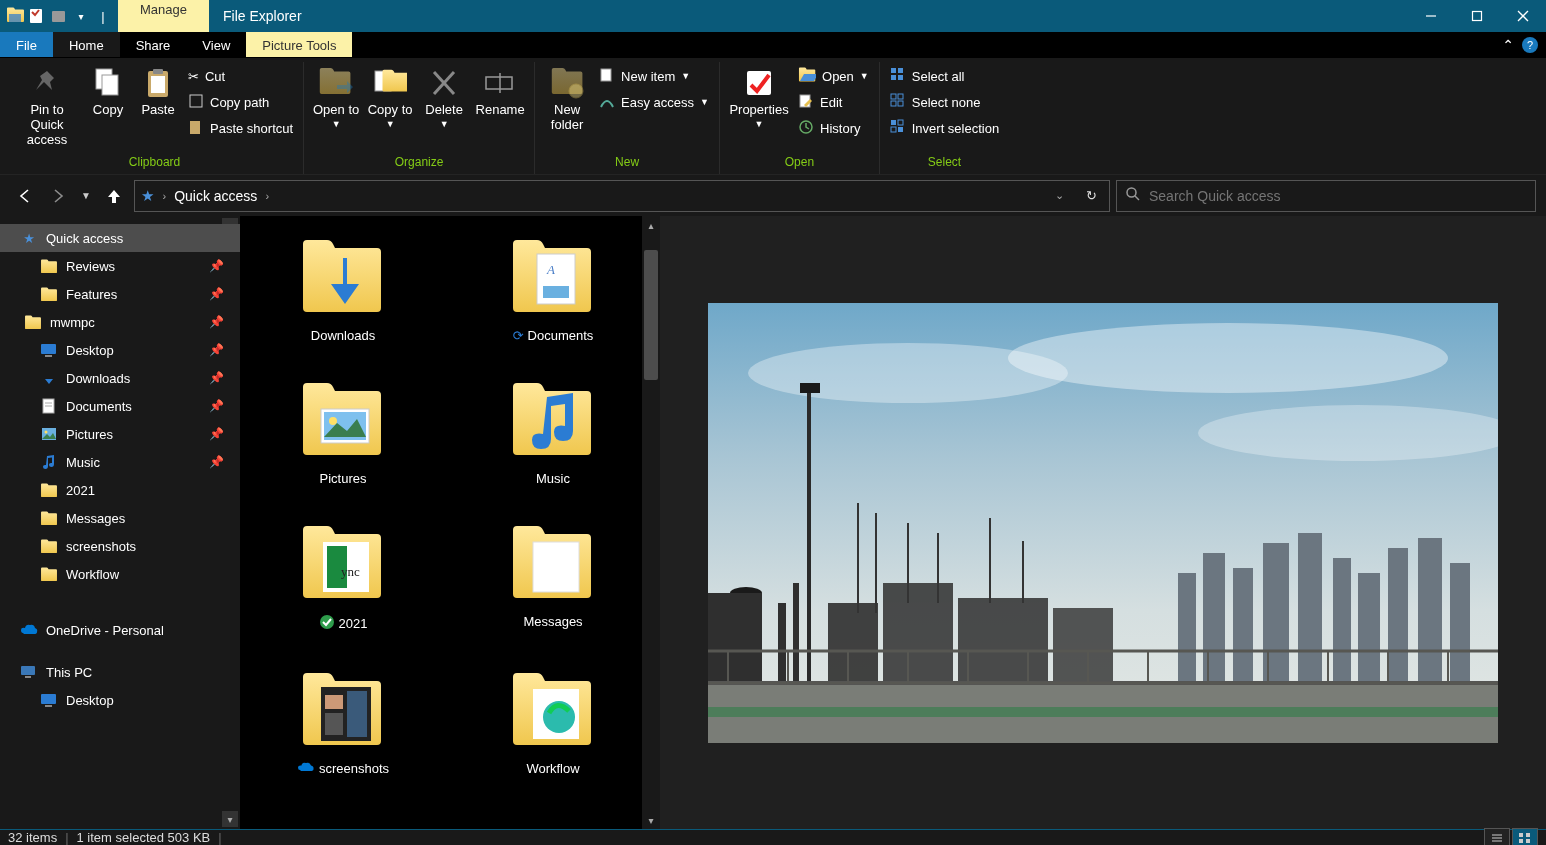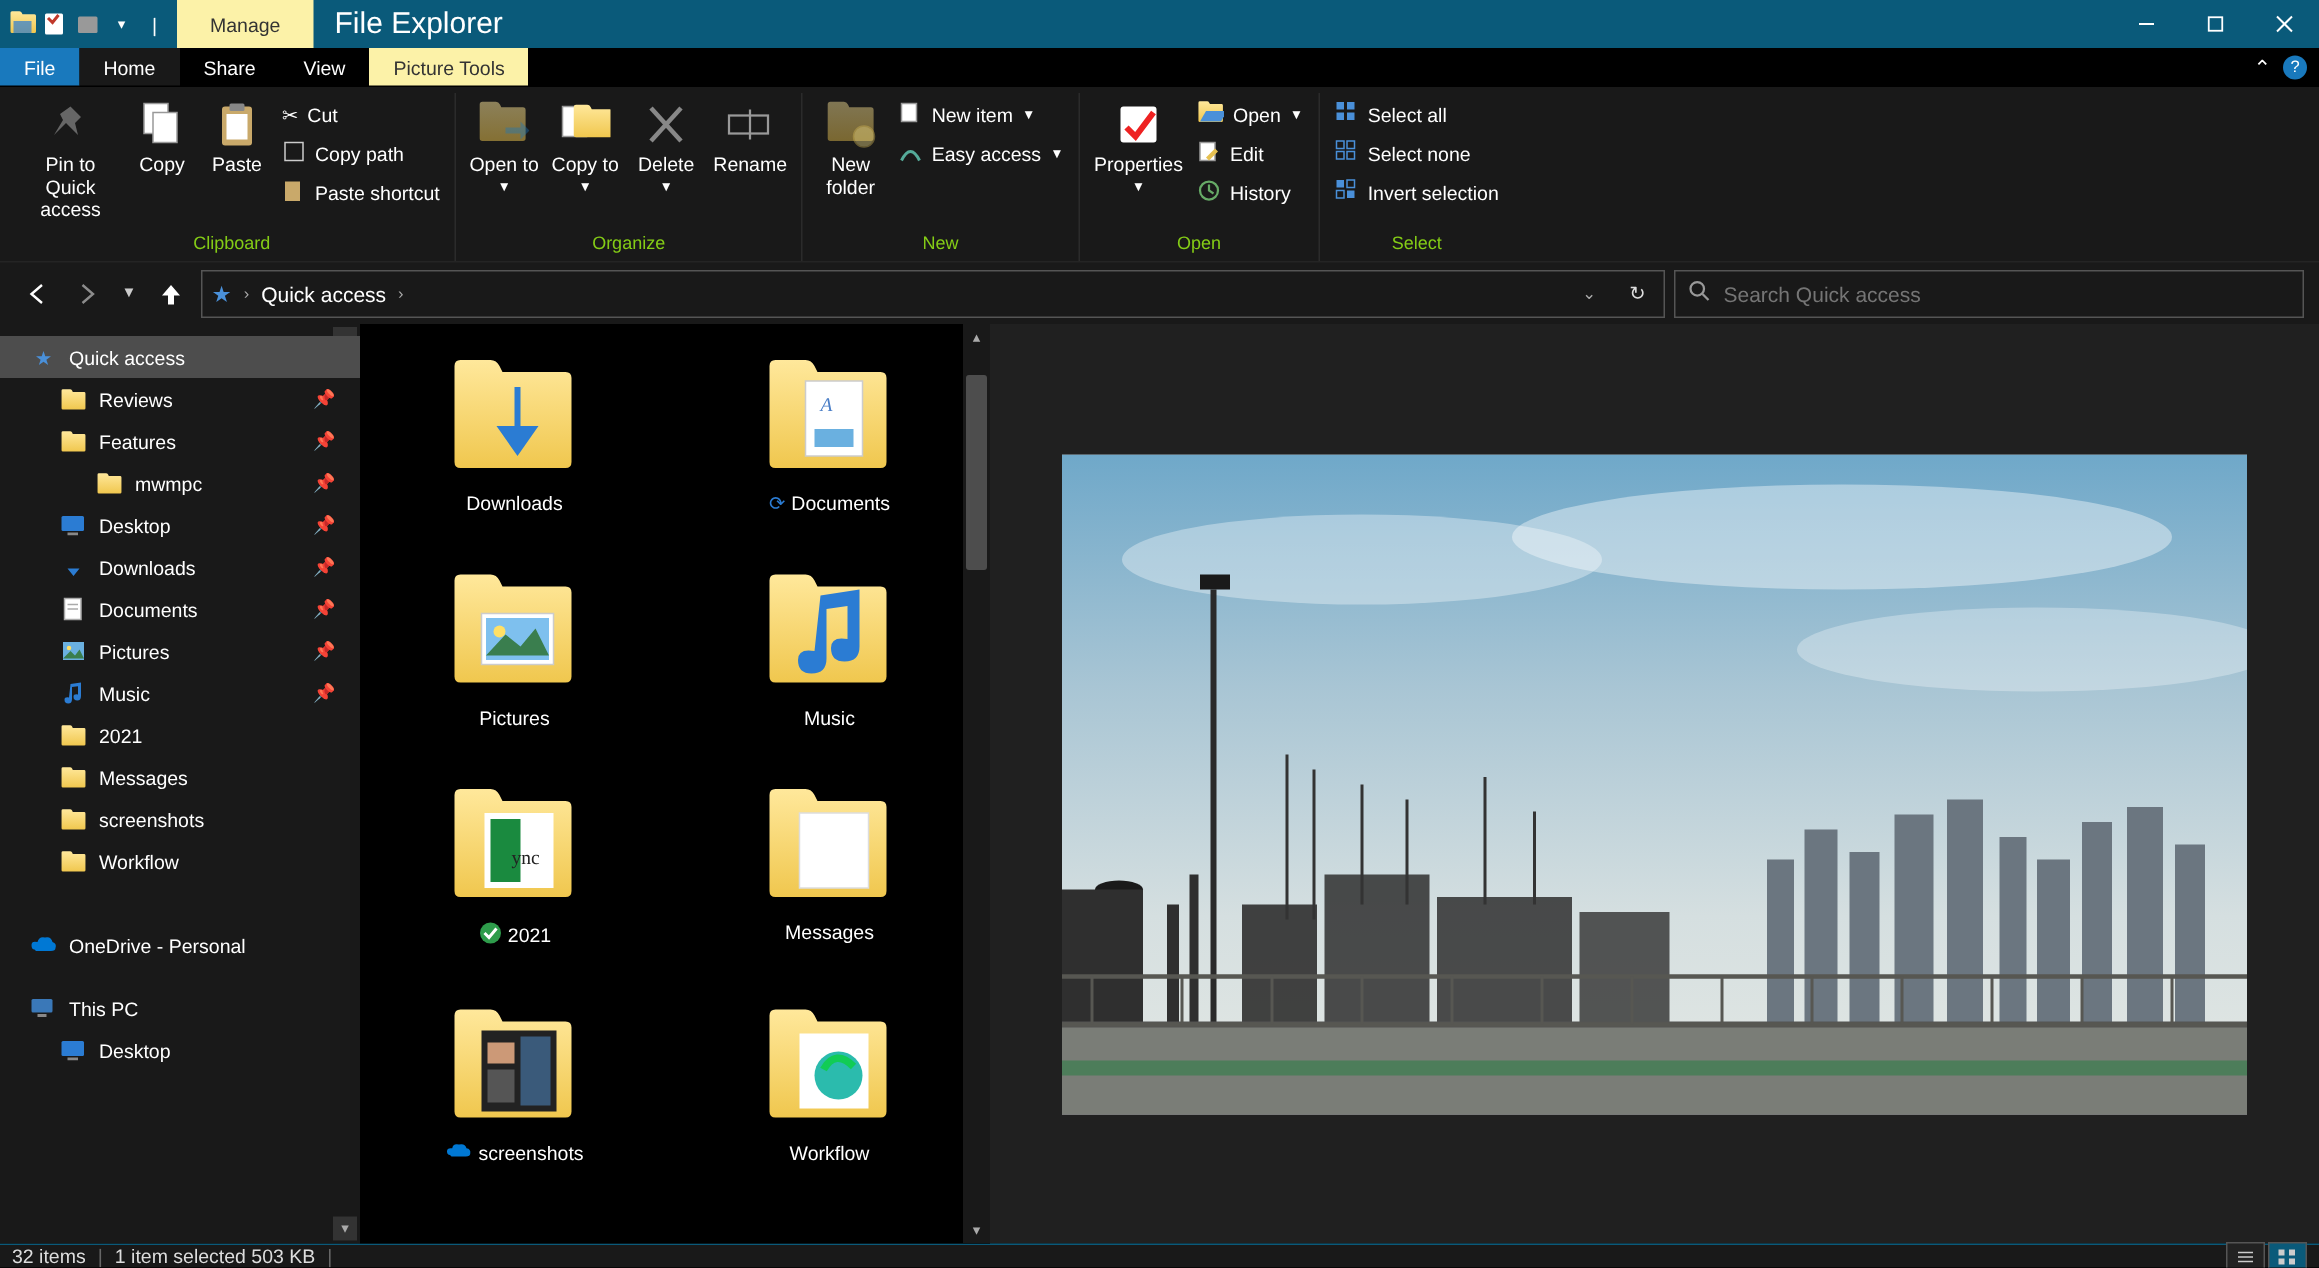--- a/index.html
+++ b/index.html
@@ -2,22 +2,22 @@
 <html><head>
 <meta charset="utf-8">
 <style>
 * { margin: 0; padding: 0; box-sizing: border-box; font-family: "Segoe UI", sans-serif; font-size: 13px; user-select: none; }
 body { width: 1546px; height: 845px; background: #000; color: #fff; overflow: hidden; display: flex; flex-direction: column; }
 
 
 .titlebar { height: 32px; background: #0a5a7a; display: flex; align-items: center; }
 .titlebar .qat { display: flex; align-items: center; gap: 4px; padding: 0 6px; }
 .qat .qicon { width: 18px; height: 18px; display:flex; align-items:center; justify-content:center; }
-.titlebar .manage { background: #fcf2a8; color: #333; height: 32px; display:flex; flex-direction:column; align-items:center; justify-content:center; padding: 2px 22px; font-size: 12px; }
-.titlebar .app-title { padding: 0 14px; font-size: 20px; color: #fff; }
+.titlebar .manage { background: #fcf2a8; color: #333; height: 32px; display:flex; flex-direction:column; align-items:center; justify-content:flex-start; padding: 2px 22px; font-size: 12px; }
+.titlebar .app-title { padding: 0 14px; font-size: 14px; color: #fff; }
 .titlebar .winctrl { margin-left: auto; display: flex; }
 .titlebar .winbtn { width: 46px; height: 32px; display:flex; align-items:center; justify-content:center; }
 
 
 .tabstrip { height: 26px; background: #000; display:flex; align-items:stretch; border-bottom: 1px solid #000;}
 .tabstrip .tab { padding: 4px 16px; color: #fff; display:flex; align-items:flex-end; font-size: 13px; }
 .tabstrip .tab.file { background: #1979bd; color:#fff; }
 .tabstrip .tab.active { background: #191919; }
 .tabstrip .tab.picture-tools { background: #fcf2a8; color: #333; }
 .tabstrip .right { margin-left:auto; display:flex; align-items:center; padding-right:8px; gap:8px; }
@@ -415,21 +415,21 @@
         </div>
         <div class="tree-item" style="padding-left: 40px;">
           <span class="ticon">
             <svg class="small-folder" viewBox="0 0 38 32">
               <use href="#folder-shape"></use>
             </svg>
           </span>
           <span>Features</span>
           <span class="pin">📌</span>
         </div>
-        <div class="tree-item" style="padding-left: 64px;">
+        <div class="tree-item" style="padding-left: 24px;">
           <span class="ticon">
             <svg class="small-folder" viewBox="0 0 38 32">
               <use href="#folder-shape"></use>
             </svg>
           </span>
           <span>mwmpc</span>
           <span class="pin">📌</span>
         </div>
         <div class="tree-item" style="padding-left: 40px;">
           <span class="ticon">

